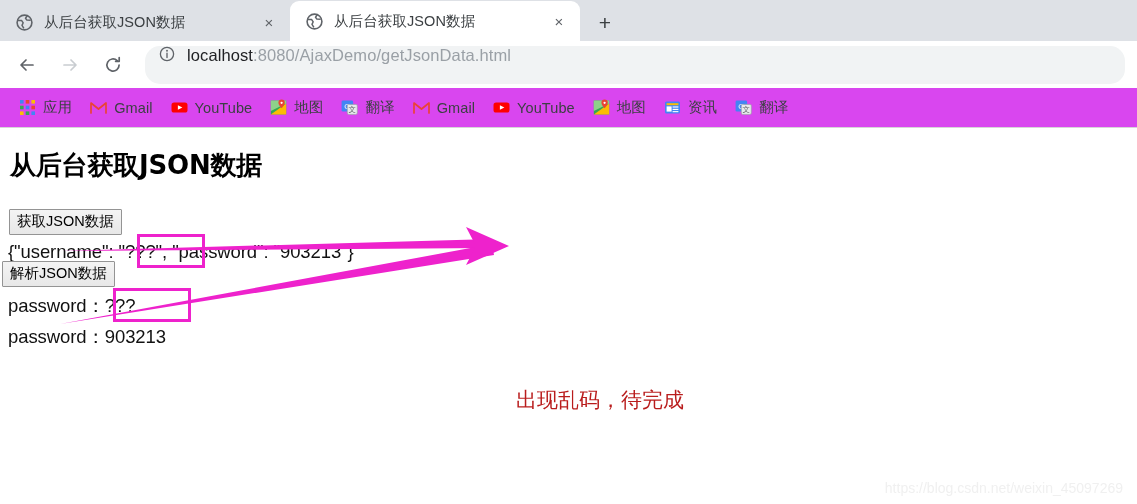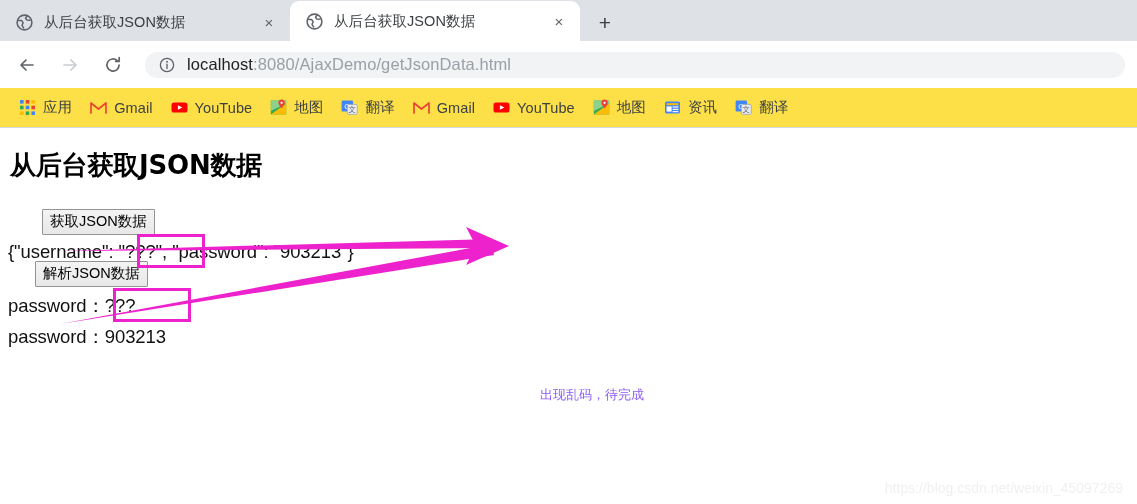--- a/index.html
+++ b/index.html
@@ -64,35 +64,35 @@
     width: 1137px; height: 47px;
     background: #ffffff;
     display: flex; align-items: center;
     padding: 0 12px;
   }
   .navbtn {
     width: 30px; height: 30px; margin-right: 13px;
     display: flex; align-items: center; justify-content: center;
   }
   .omnibox {
-    flex: 1 1 auto; height: 26px;
+    flex: 1 1 auto; height: 38px;
     background: #f1f3f4;
     border-radius: 15px;
-    display: flex; align-items: center;
+    display: flex; 
     padding: 0 14px;
     margin-left: 4px;
   }
   .omnibox .info-ico { width: 16px; height: 16px; margin-right: 12px; flex: 0 0 16px; }
   .url { font-size: 16.5px; color: #9aa0a6; white-space: nowrap; letter-spacing: .1px; }
   .url .host { color: #202124; }
 
   .bookmarks {
     position: absolute; top: 88px; left: 0;
     width: 1137px; height: 39px;
-    background: #fde047;
+    background: #d946ef;
     display: flex; align-items: center;
     padding-left: 12px;
   }
   .bm {
     display: flex; align-items: center;
     height: 28px; padding: 0 7px;
     margin-right: 4px;
     font-size: 14.5px; color: #3c4043;
     white-space: nowrap;
   }
@@ -116,21 +116,20 @@
   .form-btn {
     position: absolute;
     background: linear-gradient(#f4f4f4, #e8e8e8);
     border: 1px solid #949494;
     color: #000;
     font-size: 14.5px;
     font-family: "Liberation Sans", sans-serif;
     padding: 3px 7px 4px 7px;
     line-height: 1.15;
     border-radius: 1px;
-    margin-left: 33px;
   }
   #btn-fetch { left: 9px; top: 81px; }
   #btn-parse { left: 2px; top: 133px; }
 
   .out-line {
     position: absolute;
     font-size: 18.5px;
     color: #111;
     font-family: "Liberation Sans", sans-serif;
     white-space: nowrap;
@@ -144,22 +143,22 @@
   .hl-box {
     position: absolute;
     border: 3px solid #ee22cc;
     background: transparent;
   }
   #hl-json { left: 137px; top: 106px; width: 68px; height: 34px; }
   #hl-user { left: 113px; top: 160px; width: 78px; height: 34px; }
 
   .annot-text {
     position: absolute;
-    left: 540px; top: 258px;
-    font-size: 13px; color: #8b5cf6;
+    left: 516px; top: 258px;
+    font-size: 21px; color: #b91c1c;
     font-family: "DejaVu Sans", "Liberation Sans", sans-serif;
     white-space: nowrap;
   }
 
   svg.arrows {
     position: absolute; left: 0; top: 0;
     width: 1137px; height: 377px;
     pointer-events: none;
   }
 

